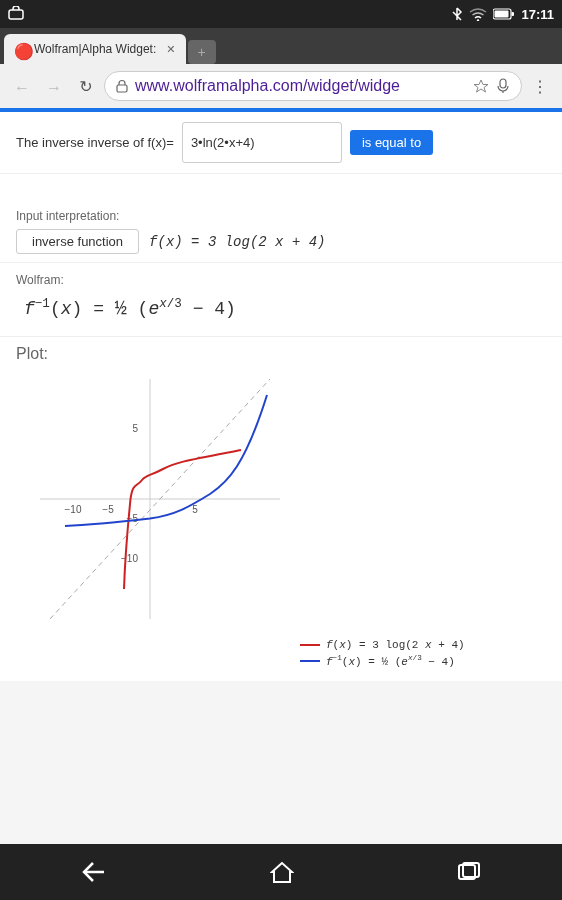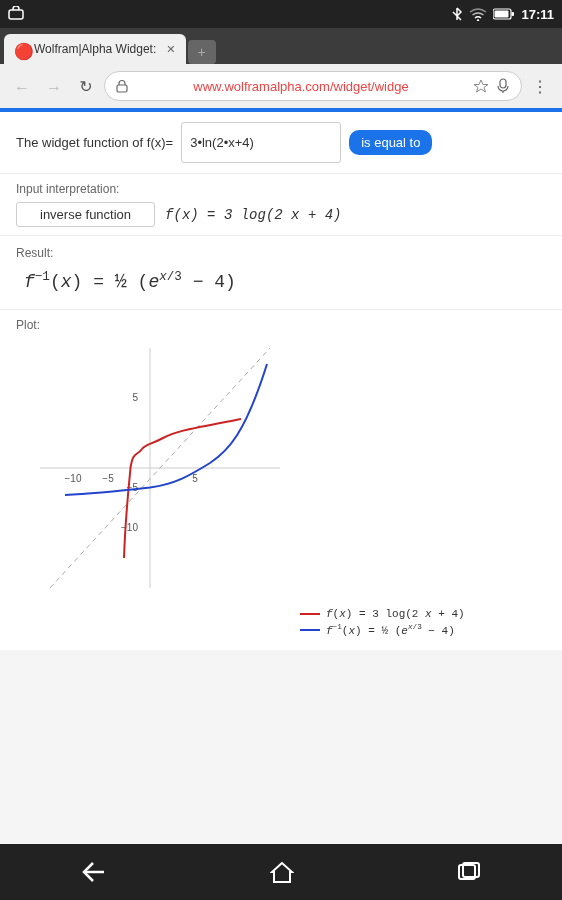--- a/index.html
+++ b/index.html
@@ -24,61 +24,61 @@
 
     .nav-bar {
       background: #f0f0f0; height: 44px; display: flex; align-items: center; padding: 0 8px; gap: 4px;
     }
     .nav-btn { width: 28px; height: 28px; display: flex; align-items: center; justify-content: center; cursor: pointer; color: #555; font-size: 16px; border-radius: 50%; }
     .nav-btn.disabled { color: #bbb; }
     .address-bar {
       flex: 1; height: 30px; background: white; border: 1px solid #ccc; border-radius: 15px;
       display: flex; align-items: center; padding: 0 10px; gap: 6px;
     }
-    .address-text { font-size: 13px; color: #ef4444; flex: 1; text-align: center; }
+    .address-text { font-size: 16px; color: #4c1d95; flex: 1; }
 
     
     .accent-bar { height: 4px; background: #1a73e8; width: 100%; }
 
     
     .page-content { background: white; width: 100%; }
 
     
     .input-section {
       padding: 10px 16px; display: flex; align-items: center; gap: 8px; border-bottom: 1px solid #eee;
       flex-wrap: wrap;
     }
     .input-label { font-size: 13px; color: #333; white-space: nowrap; }
     .input-field {
       border: 1px solid #ccc; border-radius: 3px; padding: 12px 8px; font-size: 13px;
       width: 160px; color: #333;
     }
     .is-equal-btn {
-      background: #1a73e8; color: white; border: none; border-radius: 10px;
+      background: #1a73e8; color: white; border: none; border-radius: 3px;
       padding: 5px 12px; font-size: 13px; cursor: pointer; white-space: nowrap;
     }
 
     
-    .section { padding: 8px 16px; border-bottom: 1px solid #eee; }
+    .section { padding: 8px 16px; border-bottom: 1px solid #eee; margin-top: 27px; }
     .section-label { font-size: 12px; color: #666; margin-bottom: 6px; }
     .interpretation-row { display: flex; align-items: center; gap: 10px; flex-wrap: wrap; }
     .interp-tag {
-      border: 1px solid #ccc; border-radius: 3px; padding: 4px 23px; font-size: 13px; color: #333;
+      border: 1px solid #ccc; border-radius: 3px; padding: 4px 15px; font-size: 13px; color: #333;
       background: white;
     }
     .interp-formula { font-size: 14px; color: #333; font-style: italic; }
 
     
     .result-section { padding: 10px 16px 16px; border-bottom: 1px solid #eee; }
     .result-label { font-size: 12px; color: #666; margin-bottom: 10px; }
     .result-formula { font-size: 18px; color: #333; padding-left: 8px; }
 
     
     .plot-section { padding: 8px 0 0; }
-    .plot-label { font-size: 12px; color: #666; padding: 0 16px 6px; }
+    .plot-label { font-size: 16px; color: #666; padding: 0 16px 6px; }
     .plot-area { width: 100%; display: flex; justify-content: flex-start; padding: 0 20px; position: relative; }
 
     
     .legend { padding: 10px 20px 10px 300px; }
     .legend-item { display: flex; align-items: center; gap: 6px; margin-bottom: 3px; font-size: 11px; color: #333; }
     .legend-line { width: 20px; height: 2px; }
     .legend-red { background: #cc2222; }
     .legend-blue { background: #2244cc; }
 
     
@@ -156,37 +156,37 @@
     </svg>
   </div>
   <div class="nav-btn">⋮</div>
 </div>
 
 <div class="accent-bar"></div>
 
 <div class="page-content">
 
   <div class="input-section">
-    <span class="input-label">The widget function of f(x)=</span>
+    <span class="input-label">The inverse inverse of f(x)=</span>
     <input class="input-field" value="3•ln(2•x+4)" type="text" style="">
     <button class="is-equal-btn">is equal to</button>
   </div>
 
   <div class="section">
     <div class="section-label">Input interpretation:</div>
     <div class="interpretation-row">
       <div class="interp-tag">inverse function</div>
       <span class="interp-formula math-text">
         <i>f</i>(<i>x</i>) = 3 log(2 <i>x</i> + 4)
       </span>
     </div>
   </div>
 
   <div class="result-section">
-    <div class="result-label">Result:</div>
+    <div class="result-label">Wolfram:</div>
     <div class="result-formula math-text">
       <i>f</i><sup>−1</sup>(<i>x</i>) = <span style="font-size:20px;">½</span> (<i>e</i><sup><i>x</i>/3</sup> − 4)
     </div>
   </div>
 
   <div class="plot-section">
     <div class="plot-label">Plot:</div>
 
     <div class="plot-area">
       <svg width="280" height="260" viewBox="0 0 280 260">

